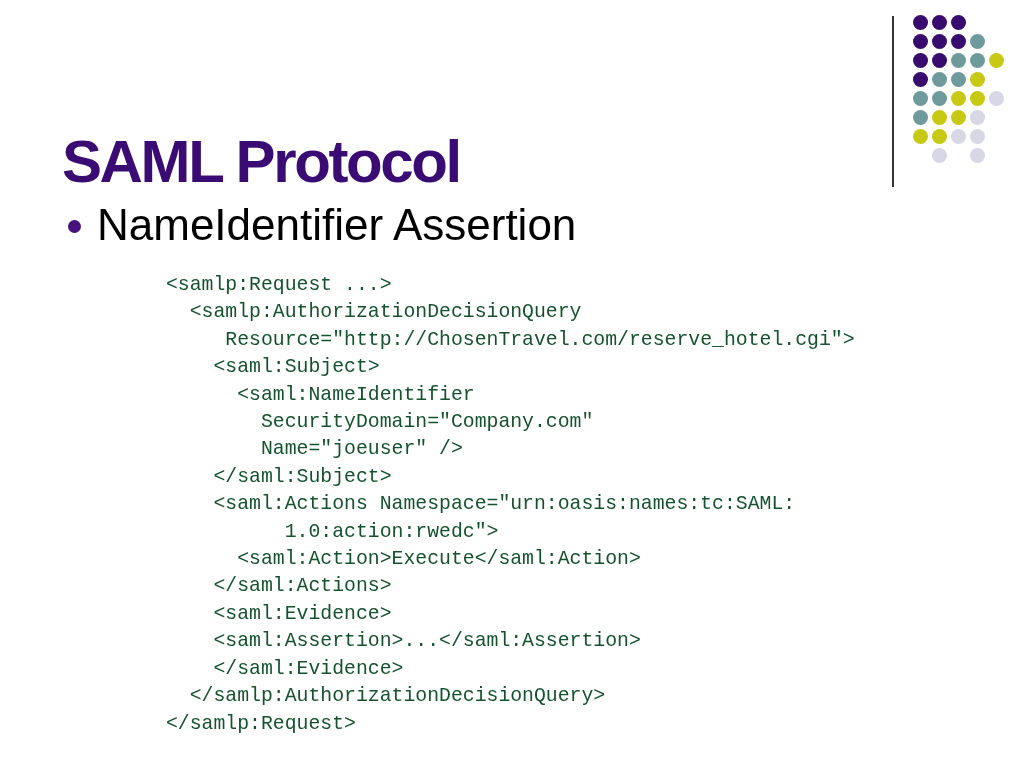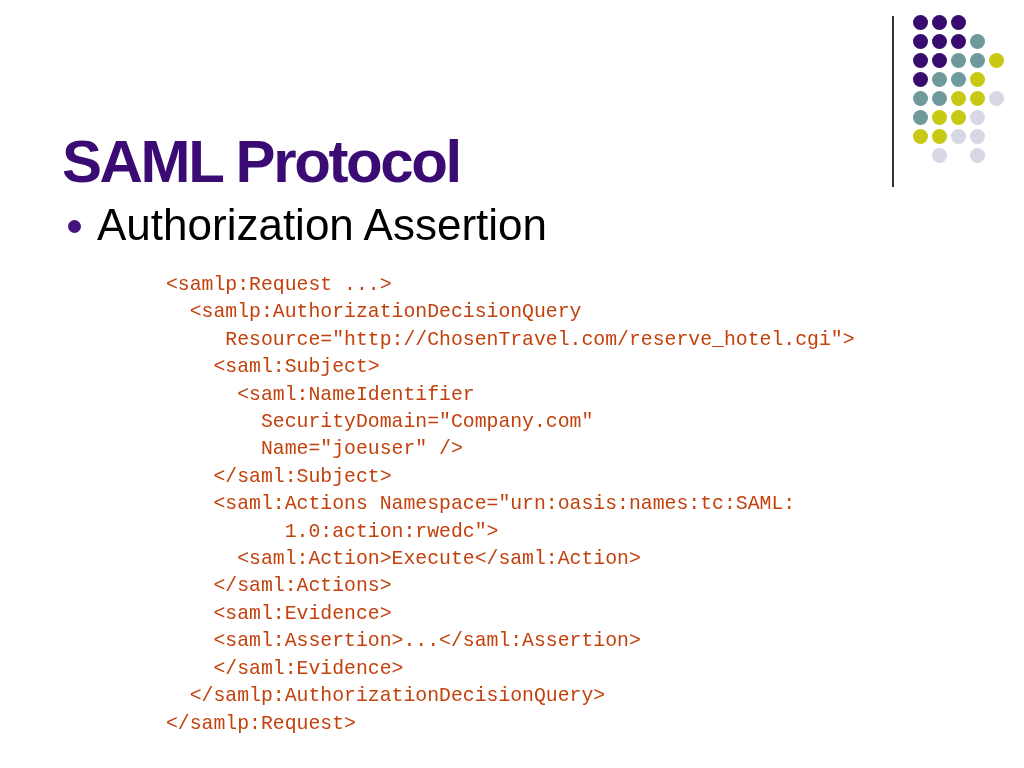--- a/index.html
+++ b/index.html
@@ -38,21 +38,21 @@
     color: #000000;
     white-space: nowrap;
   }
 
   .code-block {
     position: absolute;
     left: 166px; top: 272px;
     font-family: "Liberation Mono", monospace;
     font-size: 19.8px;
     line-height: 27.4px;
-    color: #c2410c;
+    color: #14532d;
     white-space: pre;
     margin: 0;
   }
 
   .vrule {
     position: absolute;
     left: 892px; top: 16px;
     width: 1.5px; height: 171px;
     background: #333333;
   }
@@ -65,21 +65,21 @@
 </style>
 </head>
 <body>
 
 <div class="slide">
 
   <h1 class="title">SAML Protocol</h1>
 
   <span class="bullet-dot"></span>
 
-  <div class="bullet-text">Authorization Assertion</div>
+  <div class="bullet-text">NameIdentifier Assertion</div>
 
   <pre class="code-block">&lt;samlp:Request ...&gt;
   &lt;samlp:AuthorizationDecisionQuery
      Resource="http://ChosenTravel.com/reserve_hotel.cgi"&gt;
     &lt;saml:Subject&gt;
       &lt;saml:NameIdentifier
         SecurityDomain="Company.com"
         Name="joeuser" /&gt;
     &lt;/saml:Subject&gt;
     &lt;saml:Actions Namespace="urn:oasis:names:tc:SAML:

